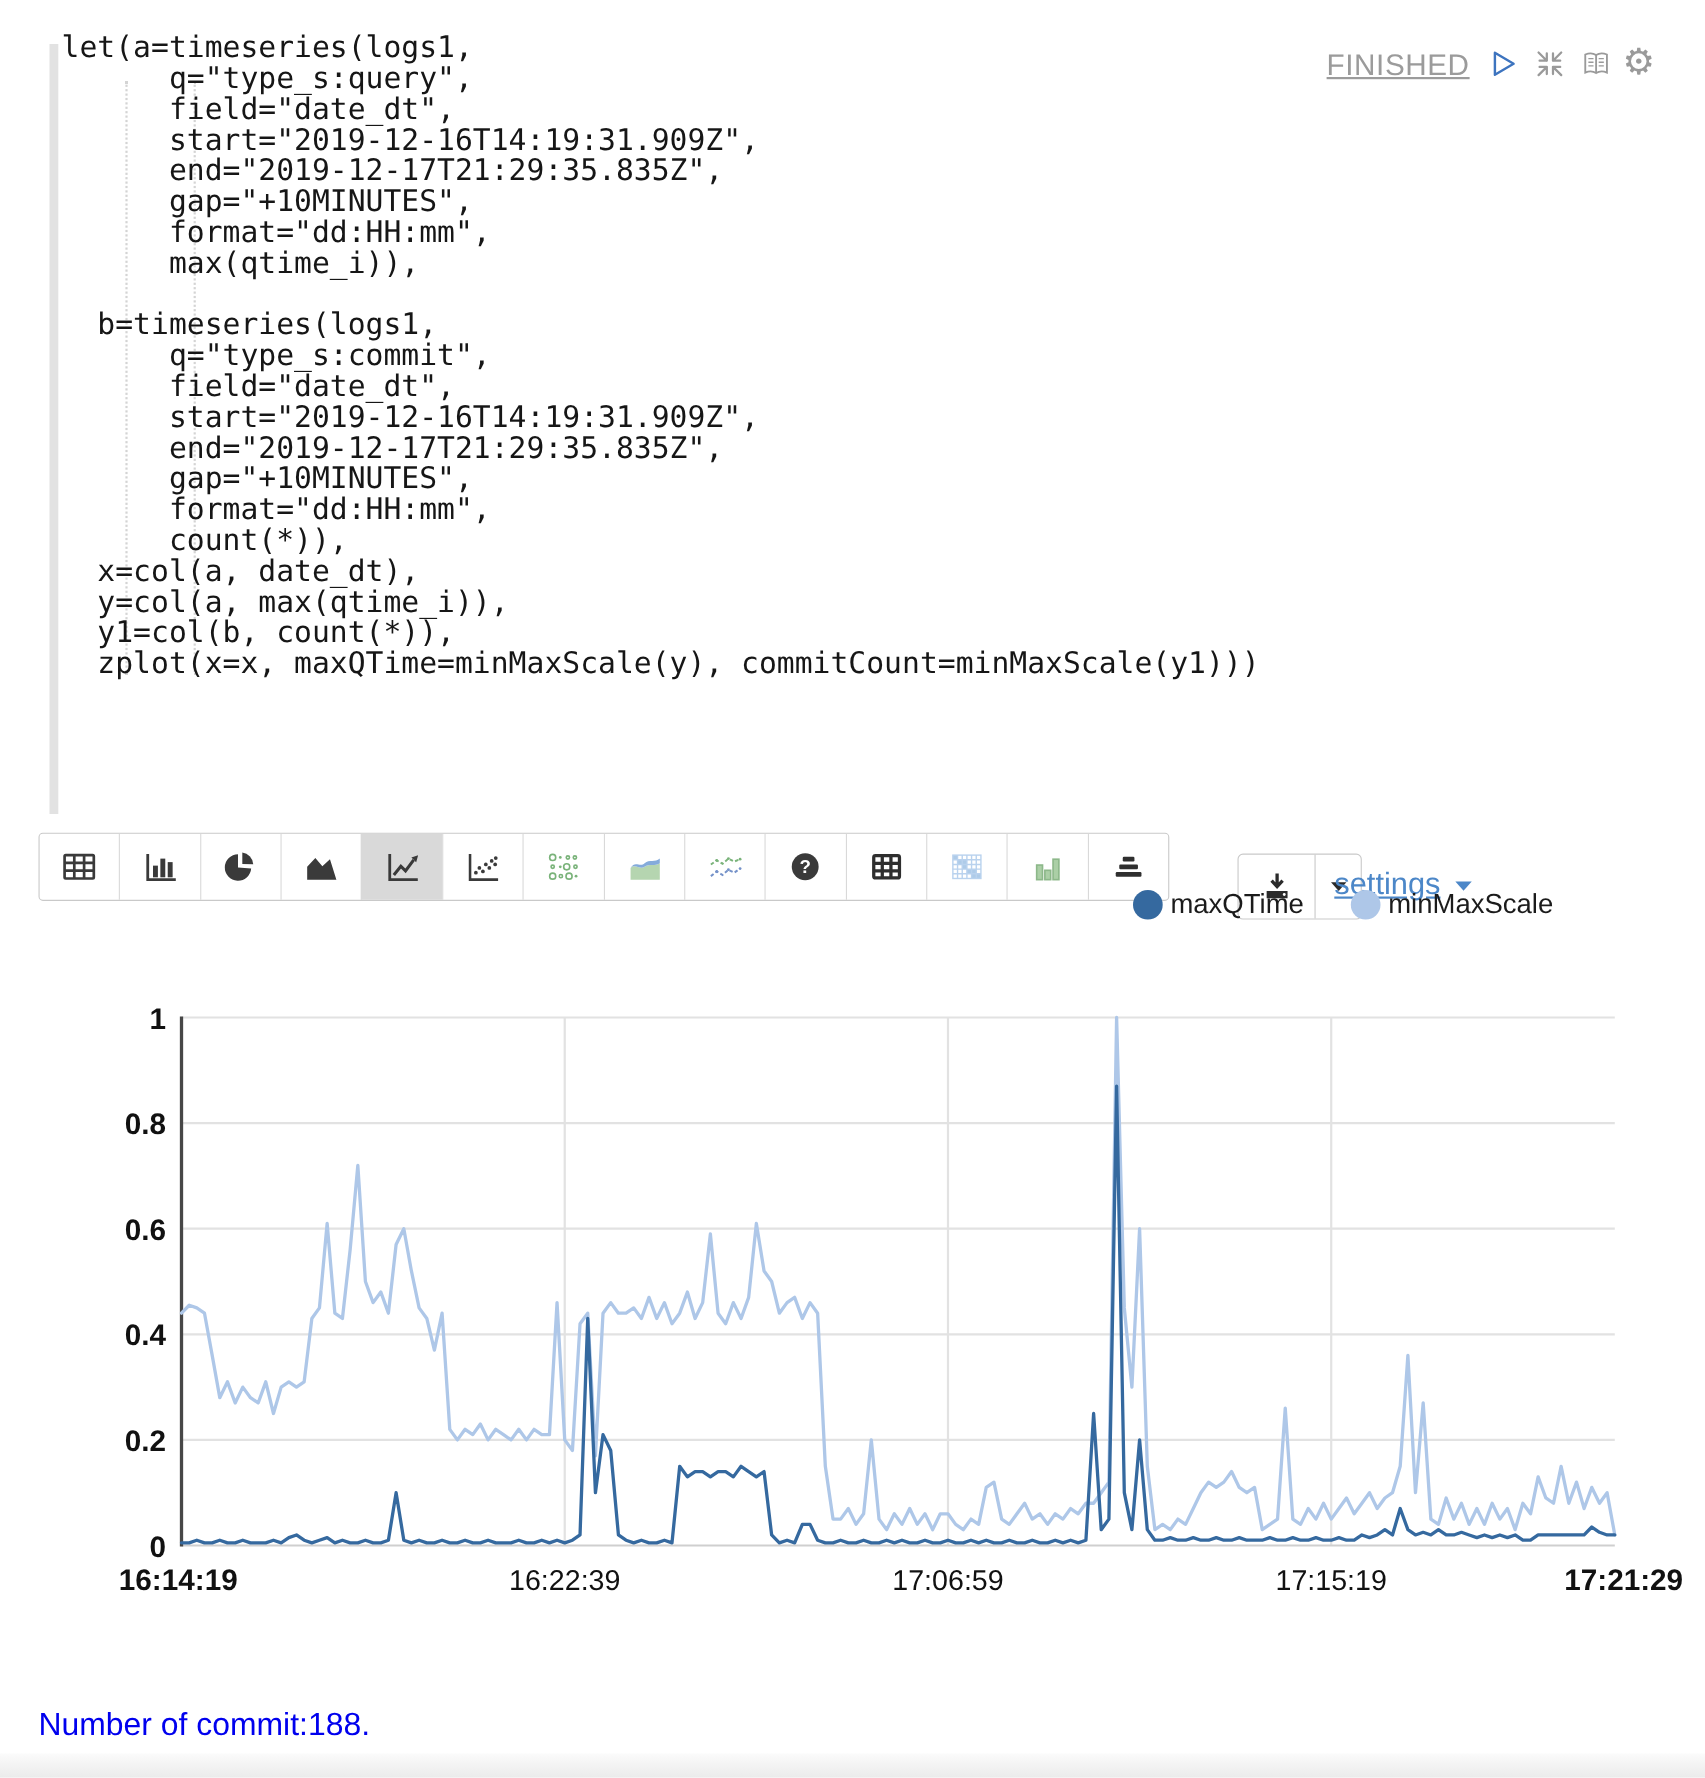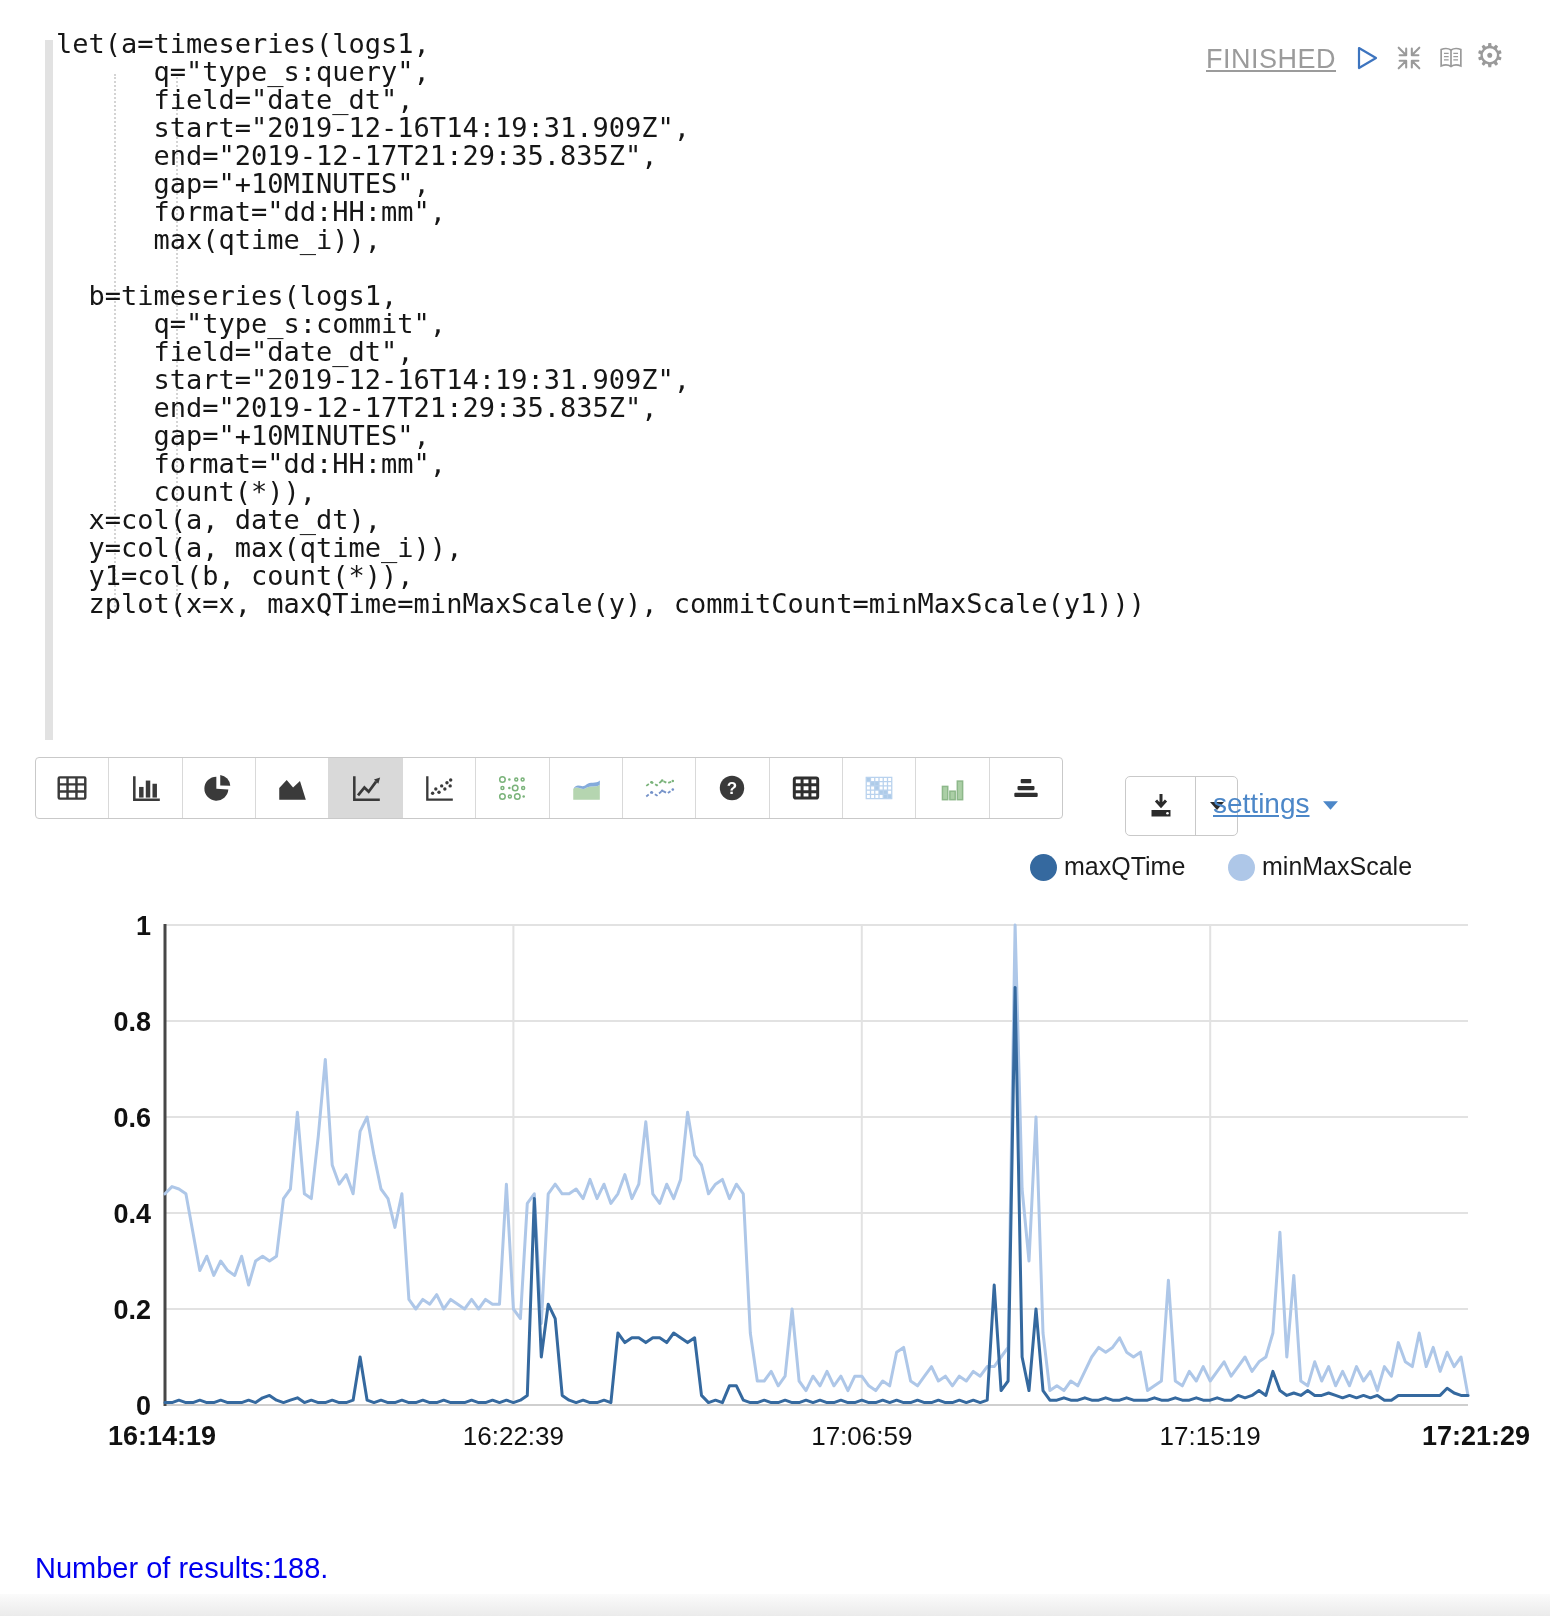--- a/index.html
+++ b/index.html
@@ -32,21 +32,21 @@
   
   .dl-group{
     position:absolute;left:1125px;top:776px;width:113px;height:60px;
     border:1px solid #c9c9c9;border-radius:5px;display:flex;box-sizing:border-box;background:#fff;
   }
   .dl-main{width:69px;display:flex;align-items:center;justify-content:center;border-right:1px solid #c9c9c9;cursor:pointer;}
   .dl-caret{flex:1;display:flex;align-items:center;justify-content:center;cursor:pointer;}
   .settings{position:absolute;left:1213px;top:788px;font-size:28px;color:#4c87c8;cursor:pointer;text-decoration:underline;}
   .settings .caret{display:inline-block;margin-left:12px;vertical-align:middle;}
   
-  .legend-entry{position:absolute;top:852px;display:flex;align-items:flex-end;cursor:pointer;}
+  .legend-entry{position:absolute;top:808px;display:flex;align-items:center;cursor:pointer;}
   .legend-dot{width:27px;height:27px;border-radius:50%;margin-right:7px;}
   .legend-label{font-size:25px;color:#1b1b1b;}
   
   .chart-svg{position:absolute;left:90px;top:880px;}
   text.ytick{font-family:"Liberation Sans",sans-serif;font-size:27px;font-weight:bold;fill:#111;}
   text.xtick{font-family:"Liberation Sans",sans-serif;font-size:26px;fill:#111;}
   text.xtick.bold{font-weight:bold;font-size:27px;}
   
   .results{position:absolute;left:35px;top:1552px;font-size:29px;color:#0000ee;}
   .bottom-bar{position:absolute;left:0;top:1594px;width:1550px;height:22px;
@@ -295,14 +295,14 @@
     <text class="ytick" x="61" y="247" text-anchor="end">0.6</text>
     <text class="ytick" x="61" y="150.99999999999997" text-anchor="end">0.8</text>
     <text class="ytick" x="61" y="55" text-anchor="end">1</text>
     <text class="xtick bold" x="18.0" y="565" text-anchor="start">16:14:19</text>
     <text class="xtick" x="423.4" y="565" text-anchor="middle">16:22:39</text>
     <text class="xtick" x="771.8" y="565" text-anchor="middle">17:06:59</text>
     <text class="xtick" x="1120.2" y="565" text-anchor="middle">17:15:19</text>
     <text class="xtick bold" x="1332.0" y="565" text-anchor="start">17:21:29</text>
   </svg>
 
-<div class="results">Number of results:188.</div>
+<div class="results">Number of commit:188.</div>
 <div class="bottom-bar"></div>
 
 </body></html>

